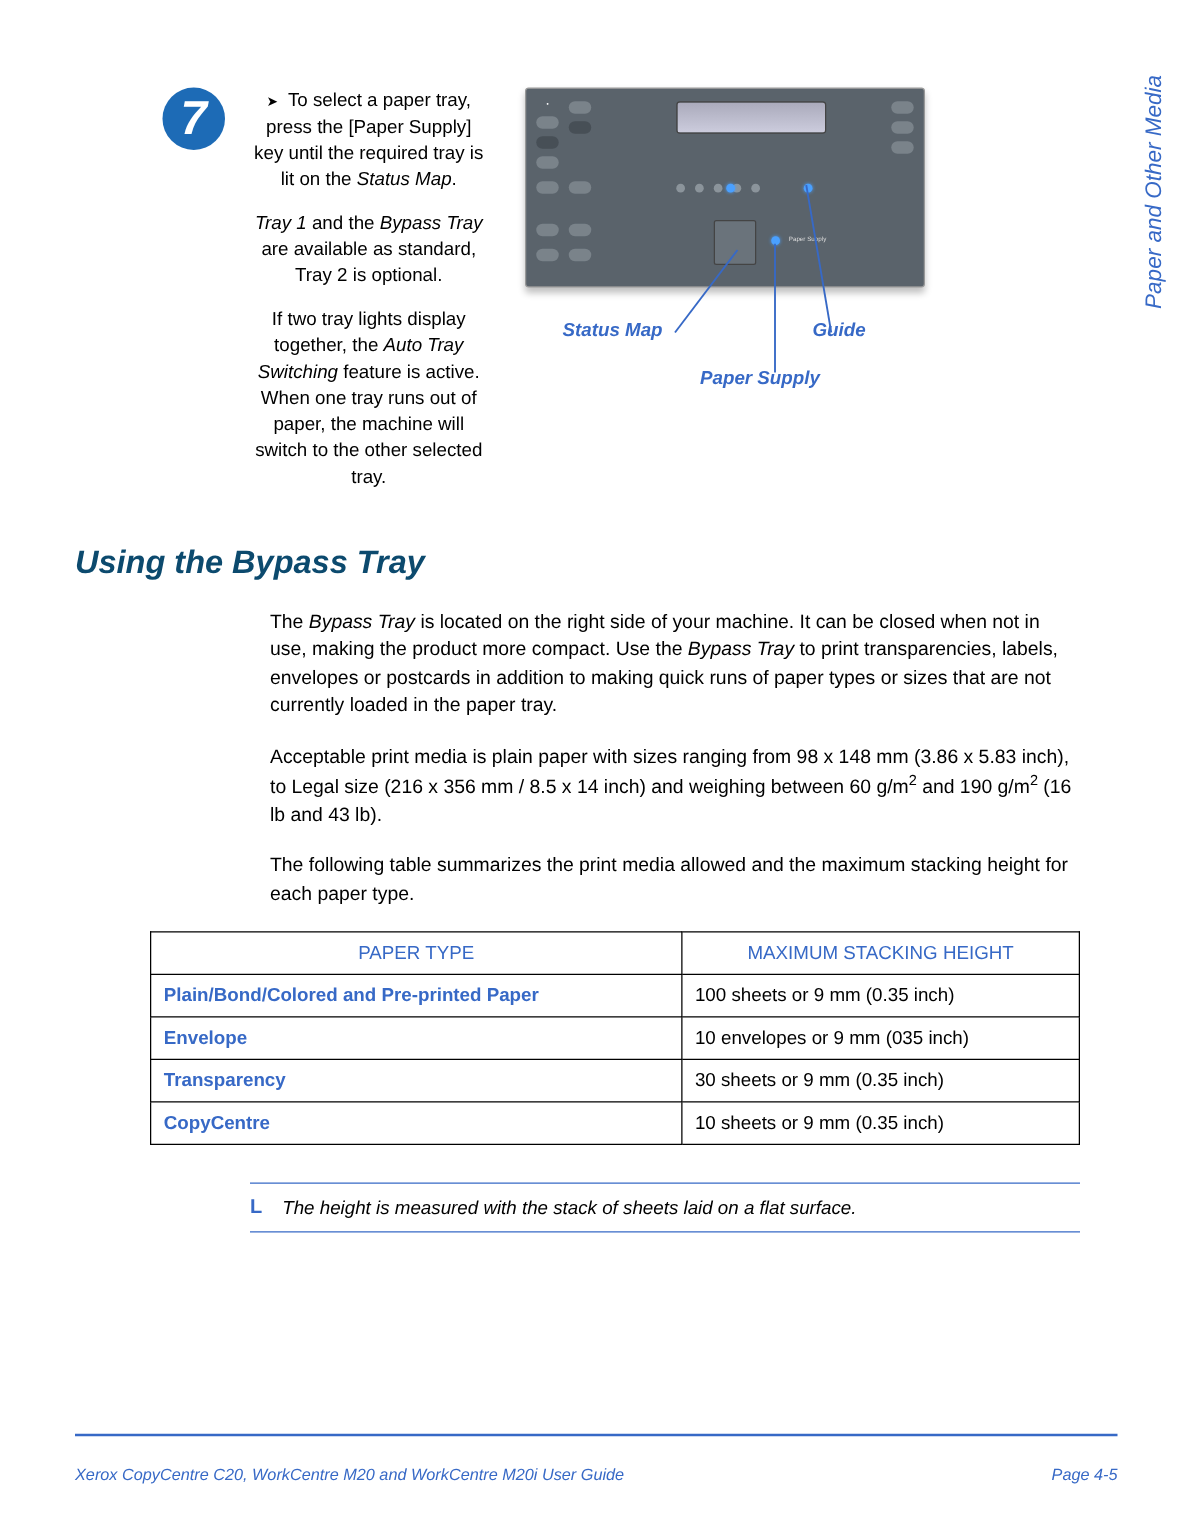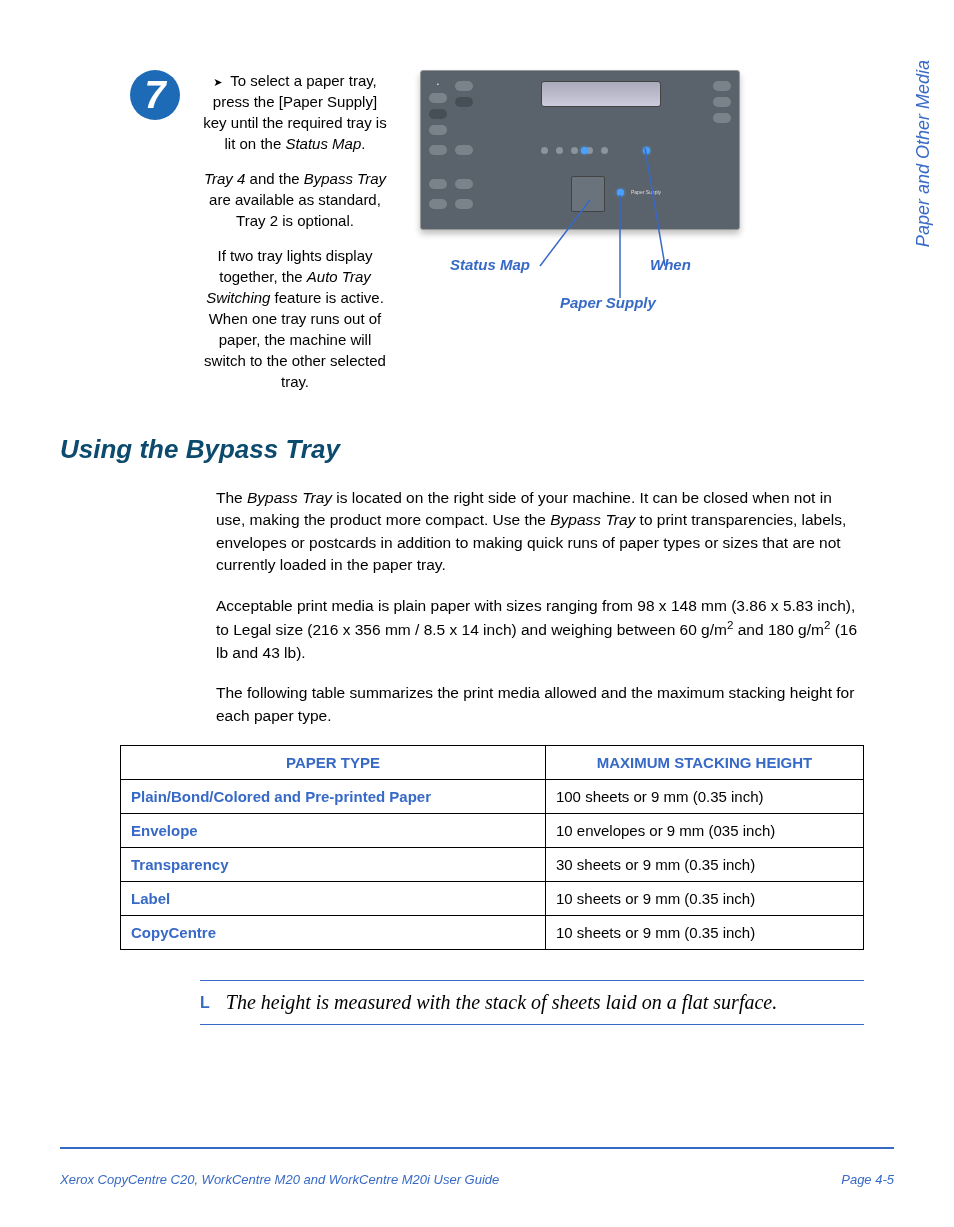--- a/index.html
+++ b/index.html
@@ -121,21 +121,21 @@
     font-size: 15px;
   }
   .tbl th, .tbl td {
     border: 1px solid #000;
     padding: 8px 10px;
     text-align: left;
     vertical-align: top;
   }
   .tbl th {
     color: #3769c6;
-    font-weight: bold;
+    font-weight: normal;
     text-align: center;
     margin-left: 22px;
   }
   .tbl td:first-child {
     color: #3769c6;
     font-weight: bold;
   }
   .note-row {
     margin: 30px 0 0 140px;
     margin-right: 30px;
@@ -146,23 +146,22 @@
     align-items: center;
     gap: 16px;
   }
   .info-icon {
     color: #3769c6;
     font-weight: bold;
     font-style: normal;
   }
   .note-text {
     font-style: italic;
-    font-size: 20px;
+    font-size: 15px;
     color: #000;
-    font-family: Liberation Serif, serif;
   }
   .footer {
     position: absolute;
     bottom: 40px;
     left: 60px;
     right: 60px;
     border-top: 2px solid #3769c6;
     padding-top: 23px;
     display: flex;
     justify-content: space-between;
@@ -181,21 +180,21 @@
 
   <div class="step-row">
     <div class="step-number">7</div>
 
     <div class="step-text">
       <p>
         <span class="bullet-arrow">➤</span>
         <span>To select a paper tray, press the [Paper Supply] key until the required tray is lit on the </span><i>Status Map</i><span>.</span>
       </p>
       <p>
-        <i>Tray 4</i><span> and the </span><i>Bypass Tray</i><span> are available as standard, Tray 2 is optional.</span>
+        <i>Tray 1</i><span> and the </span><i>Bypass Tray</i><span> are available as standard, Tray 2 is optional.</span>
       </p>
       <p>
         <span>If two tray lights display together, the </span><i>Auto Tray Switching</i><span> feature is active. When one tray runs out of paper, the machine will switch to the other selected tray.</span>
       </p>
     </div>
 
     <div class="figure-col">
       <div class="figure-wrap">
         <div class="device-panel">
           <div class="lcd"></div>
@@ -244,34 +243,34 @@
             <span class="db"></span>
               <span class="db"></span>
           </div>
         </div>
         <svg class="callout-svg" viewBox="0 0 320 260">
           <line class="callout-line" x1="170" y1="130" x2="120" y2="196"></line>
           <line class="callout-line" x1="200" y1="125" x2="200" y2="228"></line>
           <line class="callout-line" x1="225" y1="78" x2="245" y2="196"></line>
         </svg>
         <div class="callout-text" style="top:186px;left:30px;">Status Map</div>
-        <div class="callout-text" style="top:186px;left:230px;">When</div>
+        <div class="callout-text" style="top:186px;left:230px;">Guide</div>
         <div class="callout-text" style="top:224px;left:140px;">Paper Supply</div>
       </div>
     </div>
   </div>
 
   <h2 class="h2">Using the Bypass Tray</h2>
 
   <div class="body-text">
     <p>
       <span>The </span><i>Bypass Tray</i><span> is located on the right side of your machine. It can be closed when not in use, making the product more compact. Use the </span><i>Bypass Tray</i><span> to print transparencies, labels, envelopes or postcards in addition to making quick runs of paper types or sizes that are not currently loaded in the paper tray.</span>
     </p>
     <p>
-      <span>Acceptable print media is plain paper with sizes ranging from 98 x 148 mm (3.86 x 5.83 inch), to Legal size (216 x 356 mm / 8.5 x 14 inch) and weighing between 60 g/m</span><span class="sup">2</span><span> and 180 g/m</span><span class="sup">2</span><span> (16 lb and 43 lb).</span>
+      <span>Acceptable print media is plain paper with sizes ranging from 98 x 148 mm (3.86 x 5.83 inch), to Legal size (216 x 356 mm / 8.5 x 14 inch) and weighing between 60 g/m</span><span class="sup">2</span><span> and 190 g/m</span><span class="sup">2</span><span> (16 lb and 43 lb).</span>
     </p>
     <p>The following table summarizes the print media allowed and the maximum stacking height for each paper type.</p>
   </div>
 
   <table class="tbl">
     <thead>
       <tr>
         <th>PAPER TYPE</th>
         <th>MAXIMUM STACKING HEIGHT</th>
       </tr>
@@ -281,24 +280,20 @@
         <td>Plain/Bond/Colored and Pre-printed Paper</td>
         <td>100 sheets or 9 mm (0.35 inch)</td>
       </tr>
       <tr>
         <td>Envelope</td>
         <td>10 envelopes or 9 mm (035 inch)</td>
       </tr>
       <tr>
         <td>Transparency</td>
         <td>30 sheets or 9 mm (0.35 inch)</td>
-      </tr>
-      <tr>
-        <td>Label</td>
-        <td>10 sheets or 9 mm (0.35 inch)</td>
       </tr>
       <tr>
         <td>CopyCentre</td>
         <td>10 sheets or 9 mm (0.35 inch)</td>
       </tr>
     </tbody>
   </table>
 
   <div class="note-row">
     <span class="info-icon">L</span>

